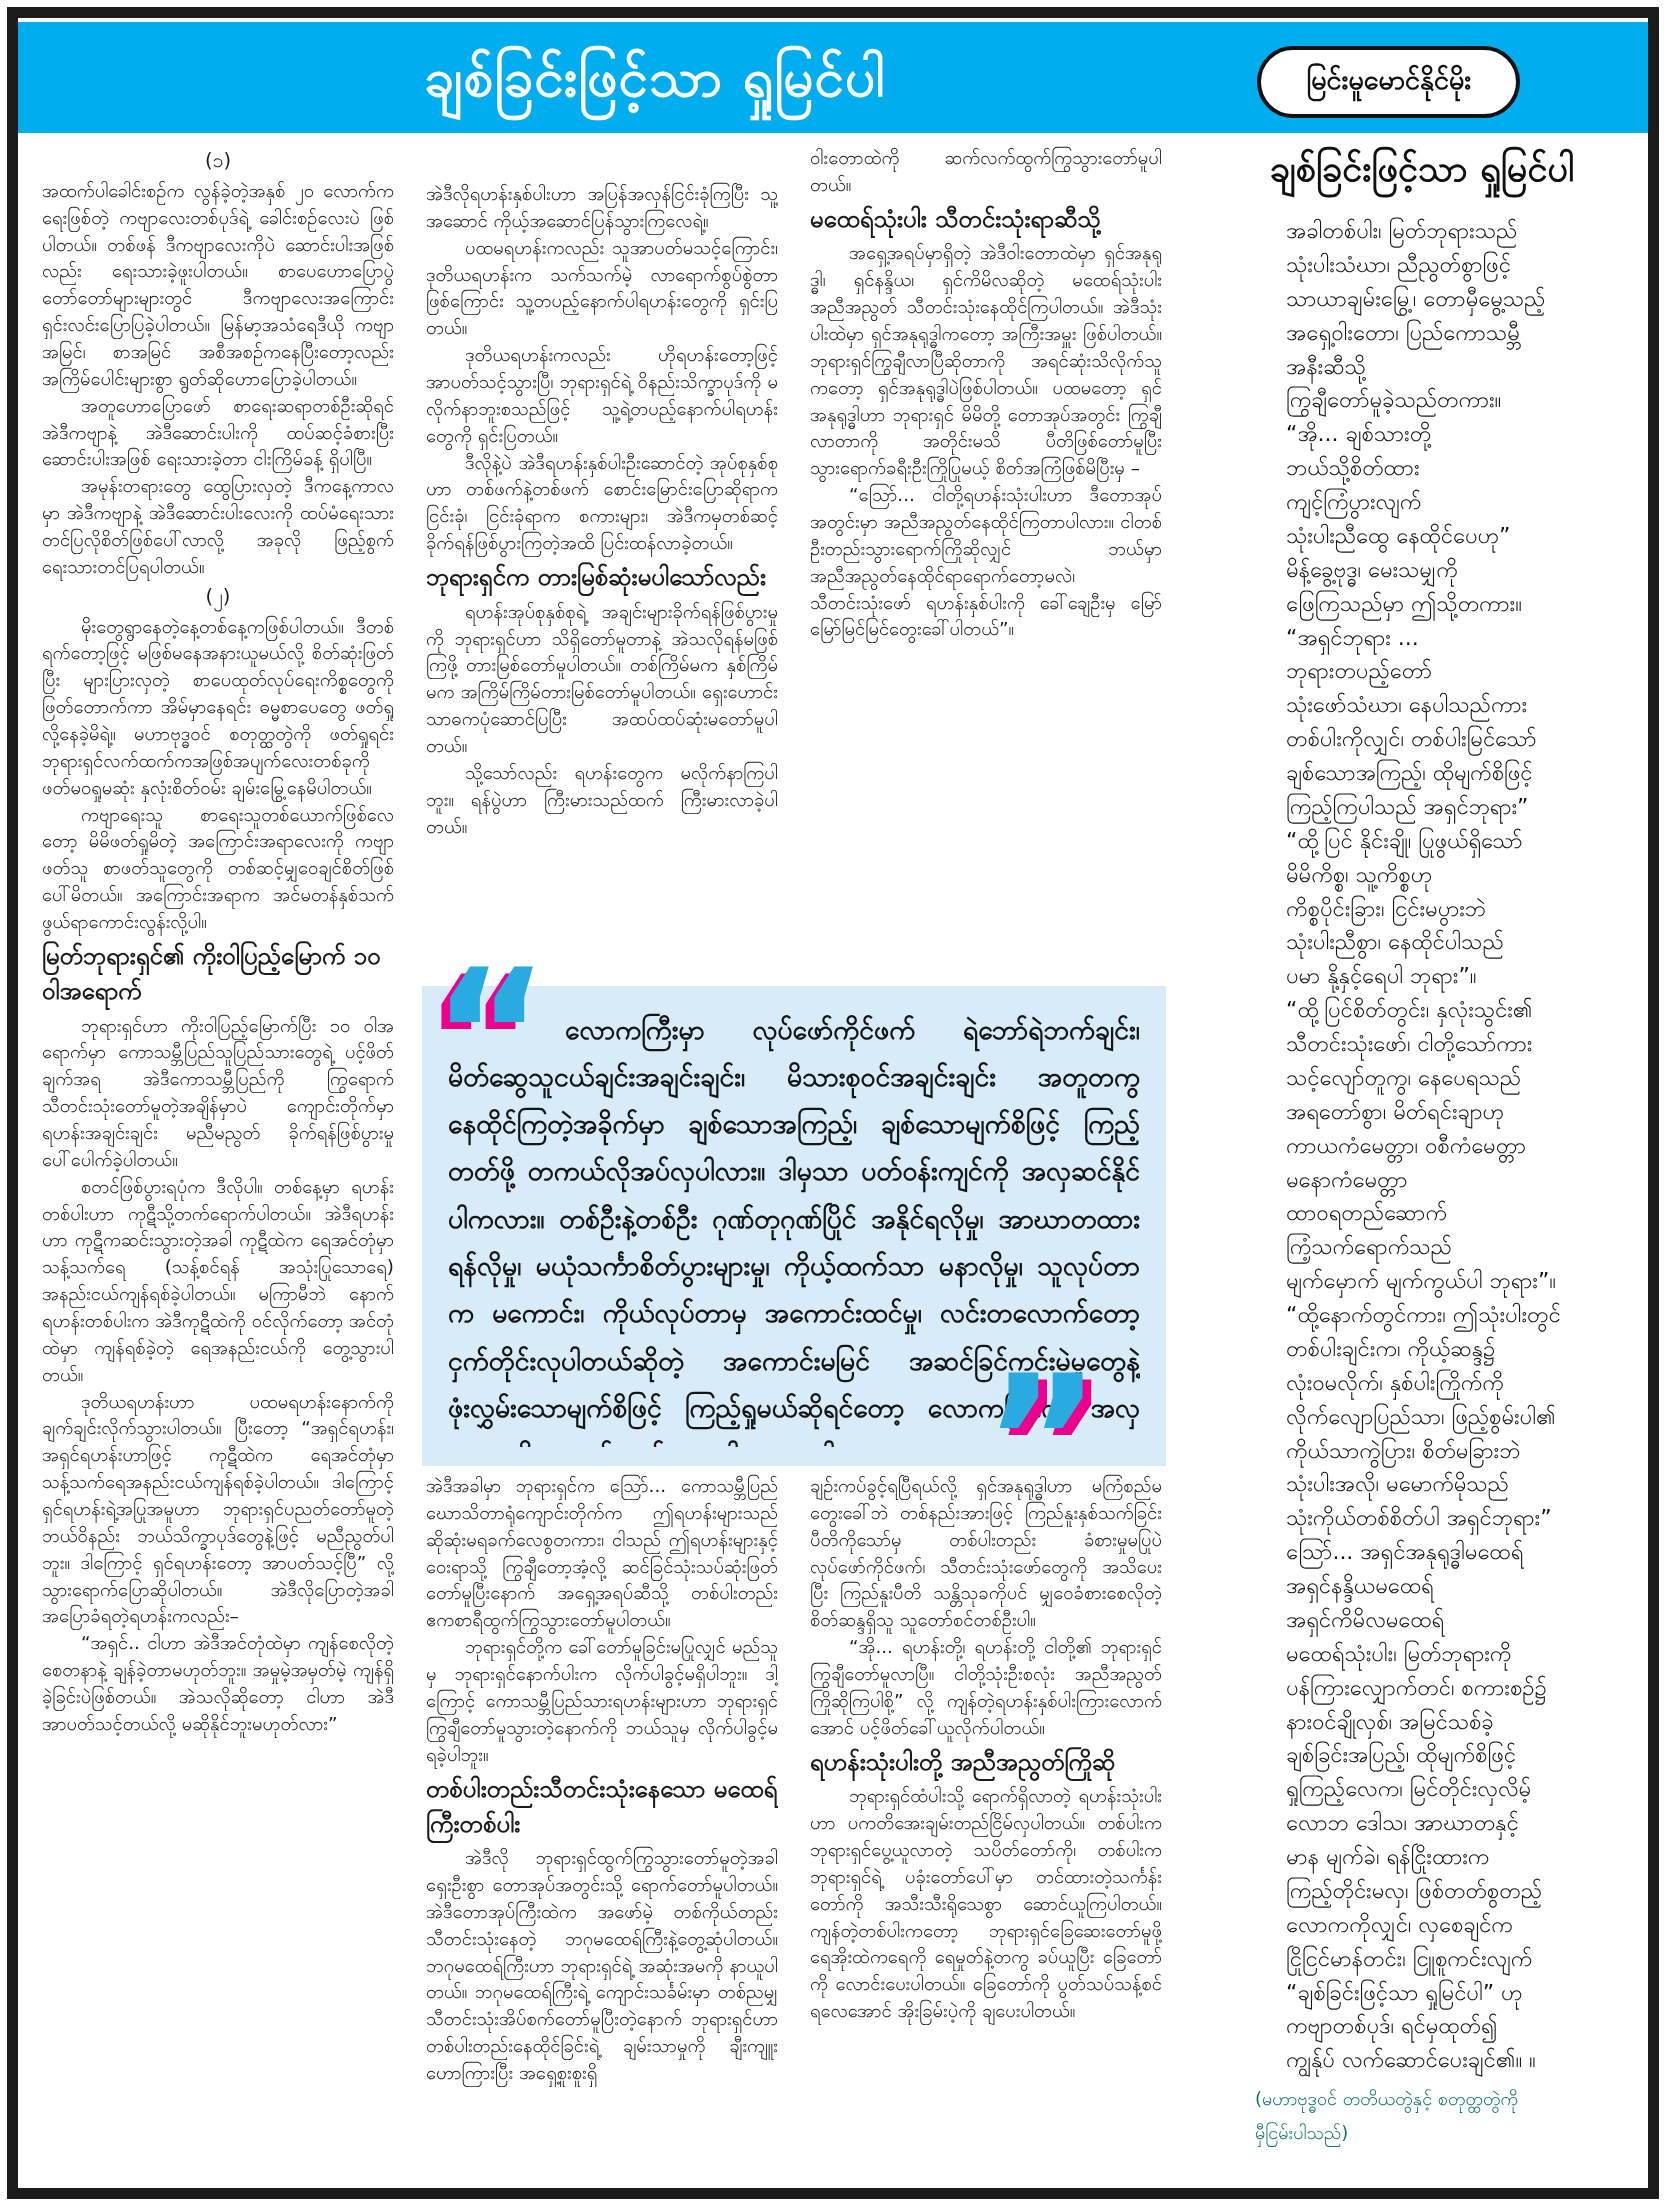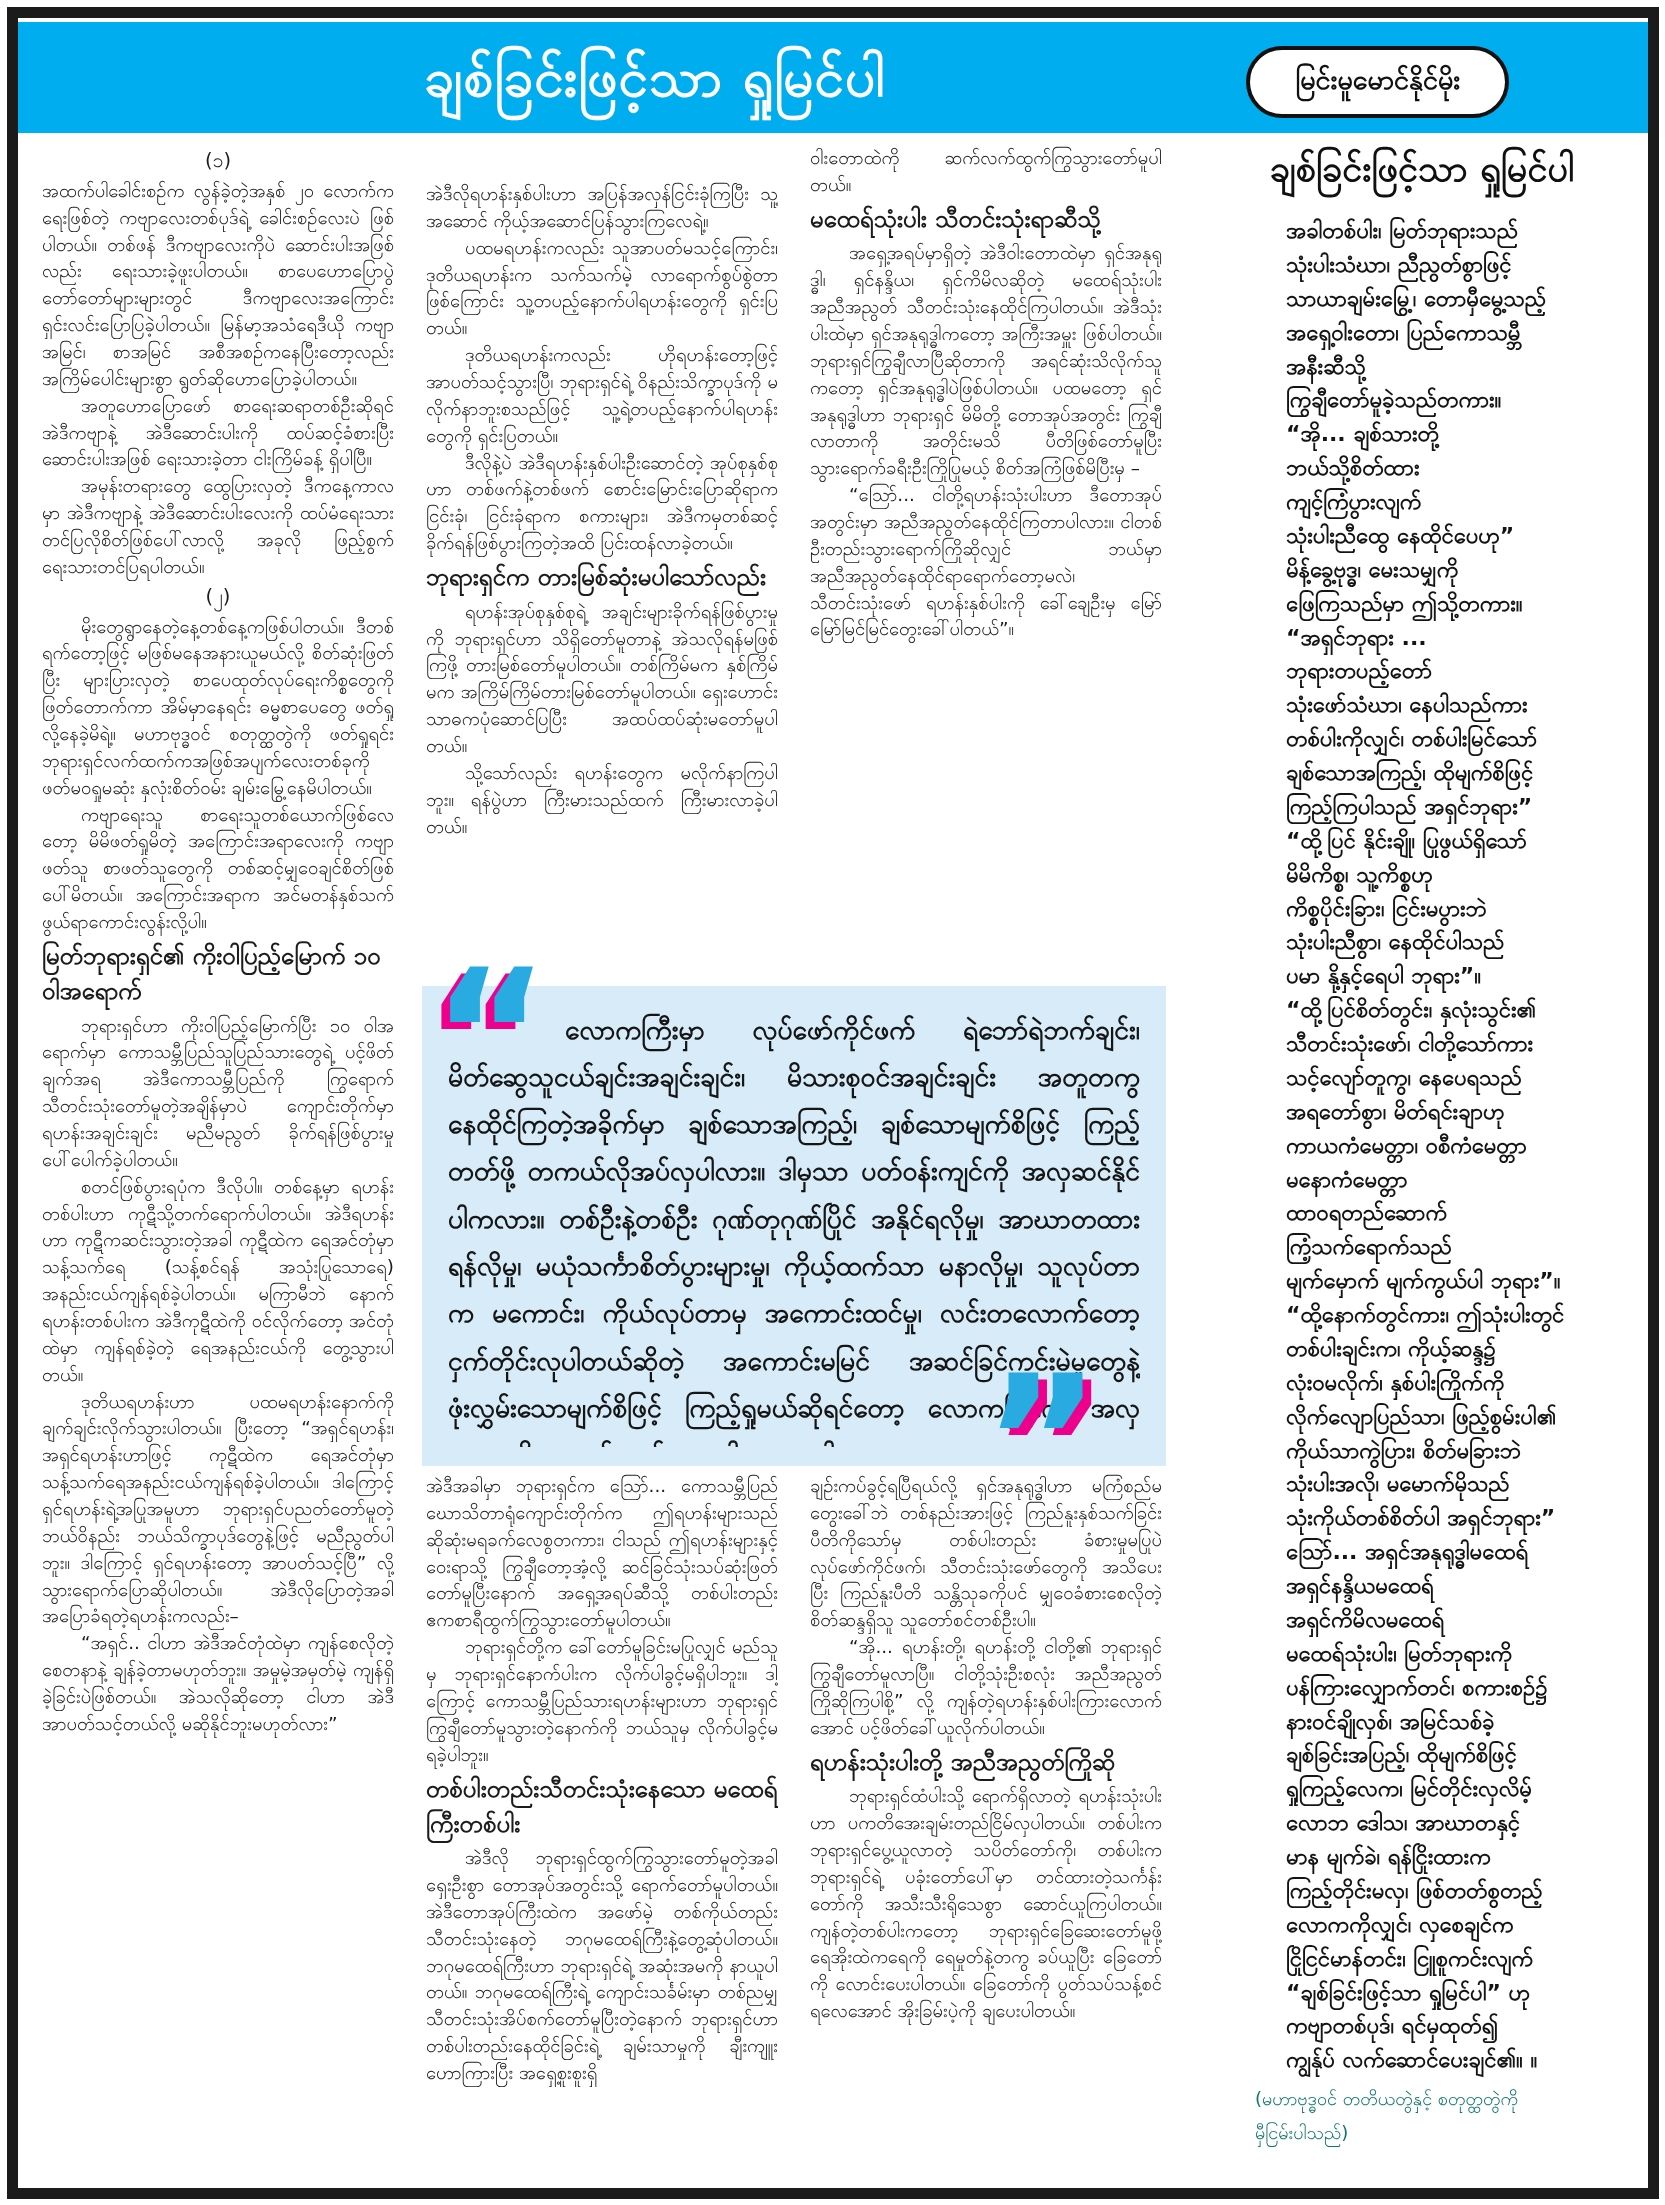--- a/index.html
+++ b/index.html
@@ -5,21 +5,21 @@
   html,body{margin:0;padding:0;background:#ffffff;}
   .page{position:relative;width:1665px;height:2205px;background:#ffffff;
         font-family:"DejaVu Sans","Liberation Sans",sans-serif;color:#1c1c1c;overflow:hidden;}
   .frame{position:absolute;left:6.5px;top:6.5px;right:6.5px;bottom:6.5px;border:11px solid #1b1b1b;pointer-events:none;}
 
   
   .banner{position:absolute;left:17.4px;top:22px;width:1631px;height:111px;background:#00AEEF;}
   .banner-title{position:absolute;left:0;top:0;width:1275px;height:111px;line-height:111px;
                 text-align:center;color:#ffffff;font-weight:bold;font-size:53px;letter-spacing:1.1px;
                 white-space:nowrap;overflow:hidden;}
-  .byline-pill{position:absolute;right:139px;top:24px;width:255px;height:64px;background:#ffffff;
+  .byline-pill{position:absolute;right:128px;top:24px;width:255px;height:64px;background:#ffffff;
                border:4.3px solid #111111;border-radius:43px;display:flex;align-items:center;justify-content:center;}
   .byline-pill span{font-weight:bold;font-size:27px;color:#111111;white-space:nowrap;}
 
   
   .col{position:absolute;text-align:justify;font-size:18.4px;line-height:1.46;overflow:hidden;}
   .col1{left:42px;  top:145px; width:352px; height:2029px;}
   .col2u{left:426px; top:145px; width:352px; height:835px;margin-top:36px;}
   .col3u{left:810px;top:145px; width:352px; height:835px;}
   .col2l{left:426px; top:1473px;width:352px; height:700px;}
   .col3l{left:810px;top:1473px;width:352px; height:700px;}
@@ -35,21 +35,21 @@
           text-indent:117px;overflow:hidden;}
   .q-open{position:absolute;left:9.8px;top:-40px;font-size:179px;line-height:1;color:#29ABE2;
           text-shadow:-8.7px 6.5px 0 #EC008C;font-weight:bold;}
   .q-close{position:absolute;right:65px;bottom:-65px;font-size:179px;line-height:1;color:#29ABE2;
            text-shadow:8.7px 6.5px 0 #EC008C;font-weight:bold;}
 
   
   .sidebar{position:absolute;left:1222px;top:145px;width:400px;height:2029px;overflow:hidden;}
   .sb-title{font-weight:bold;font-size:36px;text-align:center;margin:0 0 15px 0;color:#101010;}
   .sb-body{padding-left:64px;}
-  .sb-line{font-weight:bold;font-size:22px;line-height:1.54;text-align:left;color:#141414;}
+  .sb-line{font-weight:normal;font-size:22px;line-height:1.54;text-align:left;color:#141414;}
   .credit{font-size:18px;font-weight:normal;line-height:1.5;padding-left:33px;margin-top:7.6px;color:#0f766e;}
 </style>
 </head>
 <body>
 
 <div class="page">
 
   <div class="banner">
     <div class="banner-title">ချစ်ခြင်းဖြင့်သာ ရှုမြင်ပါ</div>
     <div class="byline-pill">

